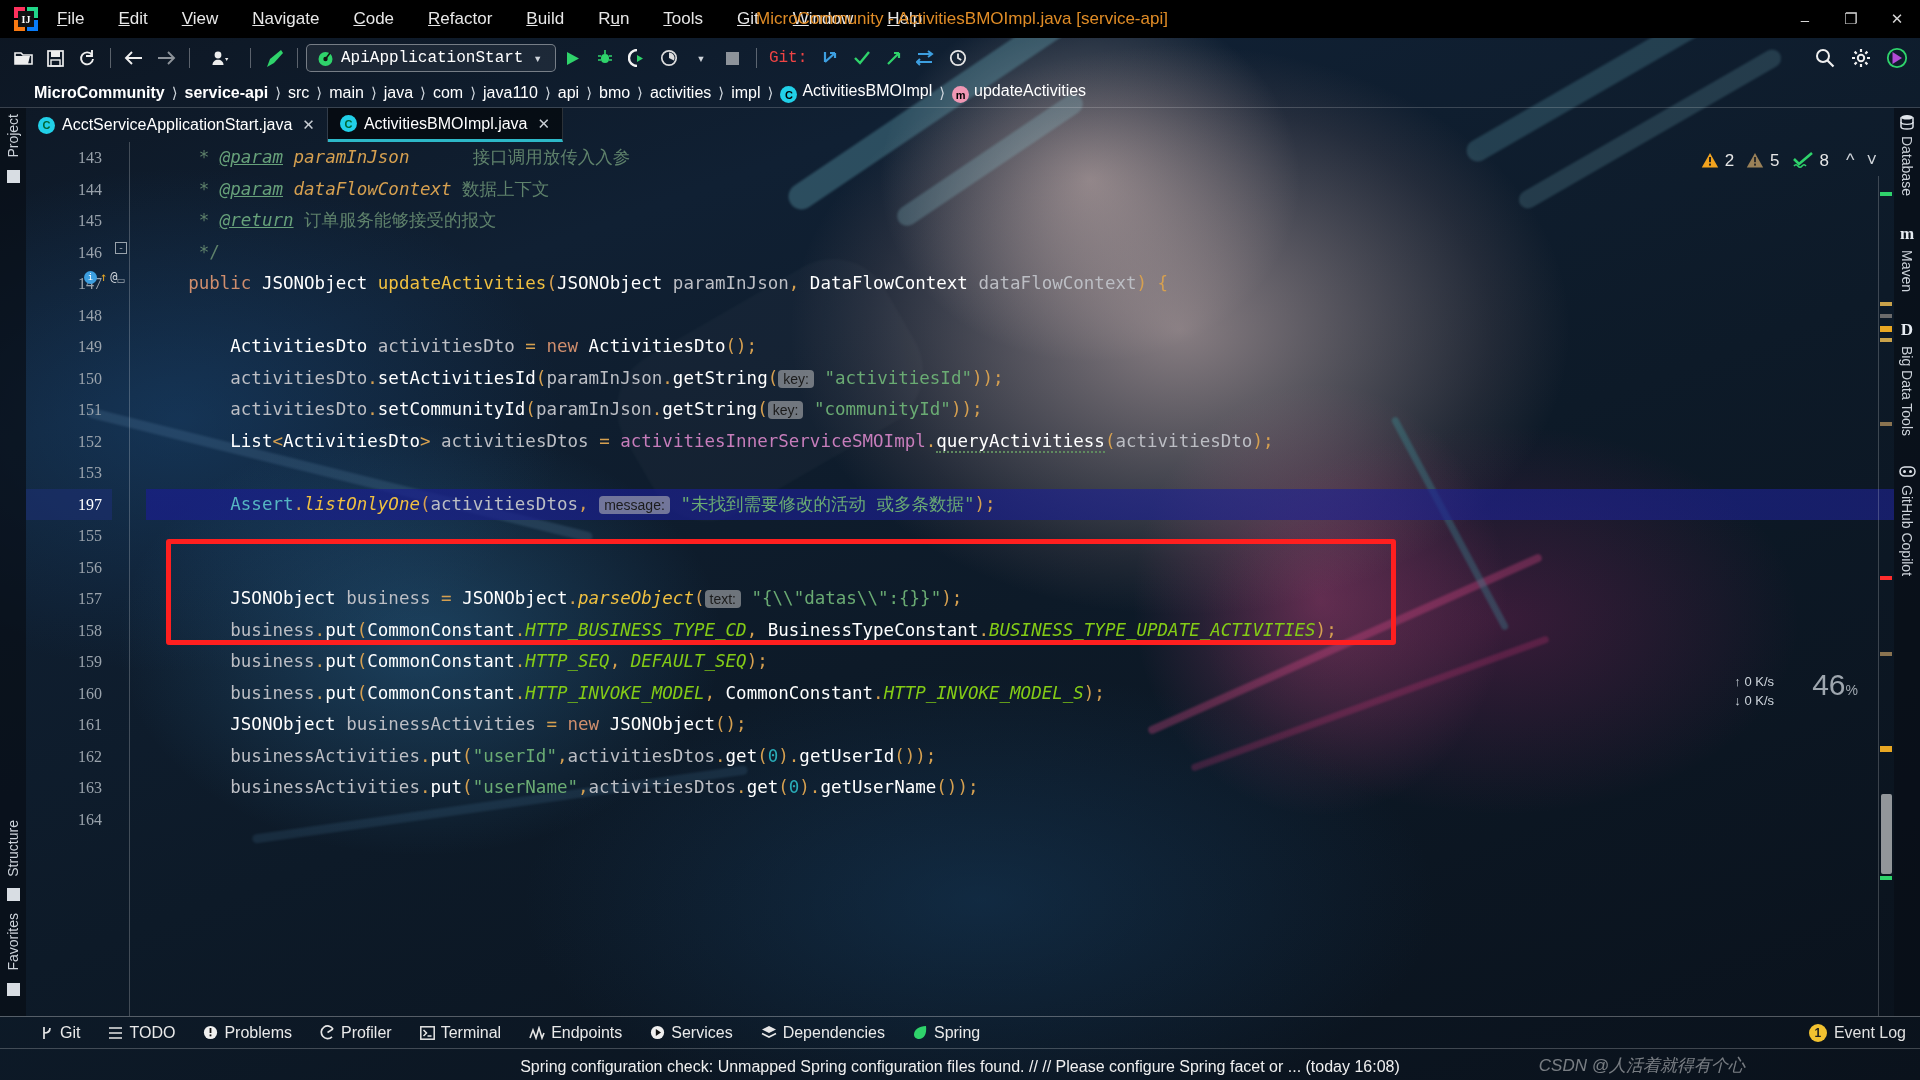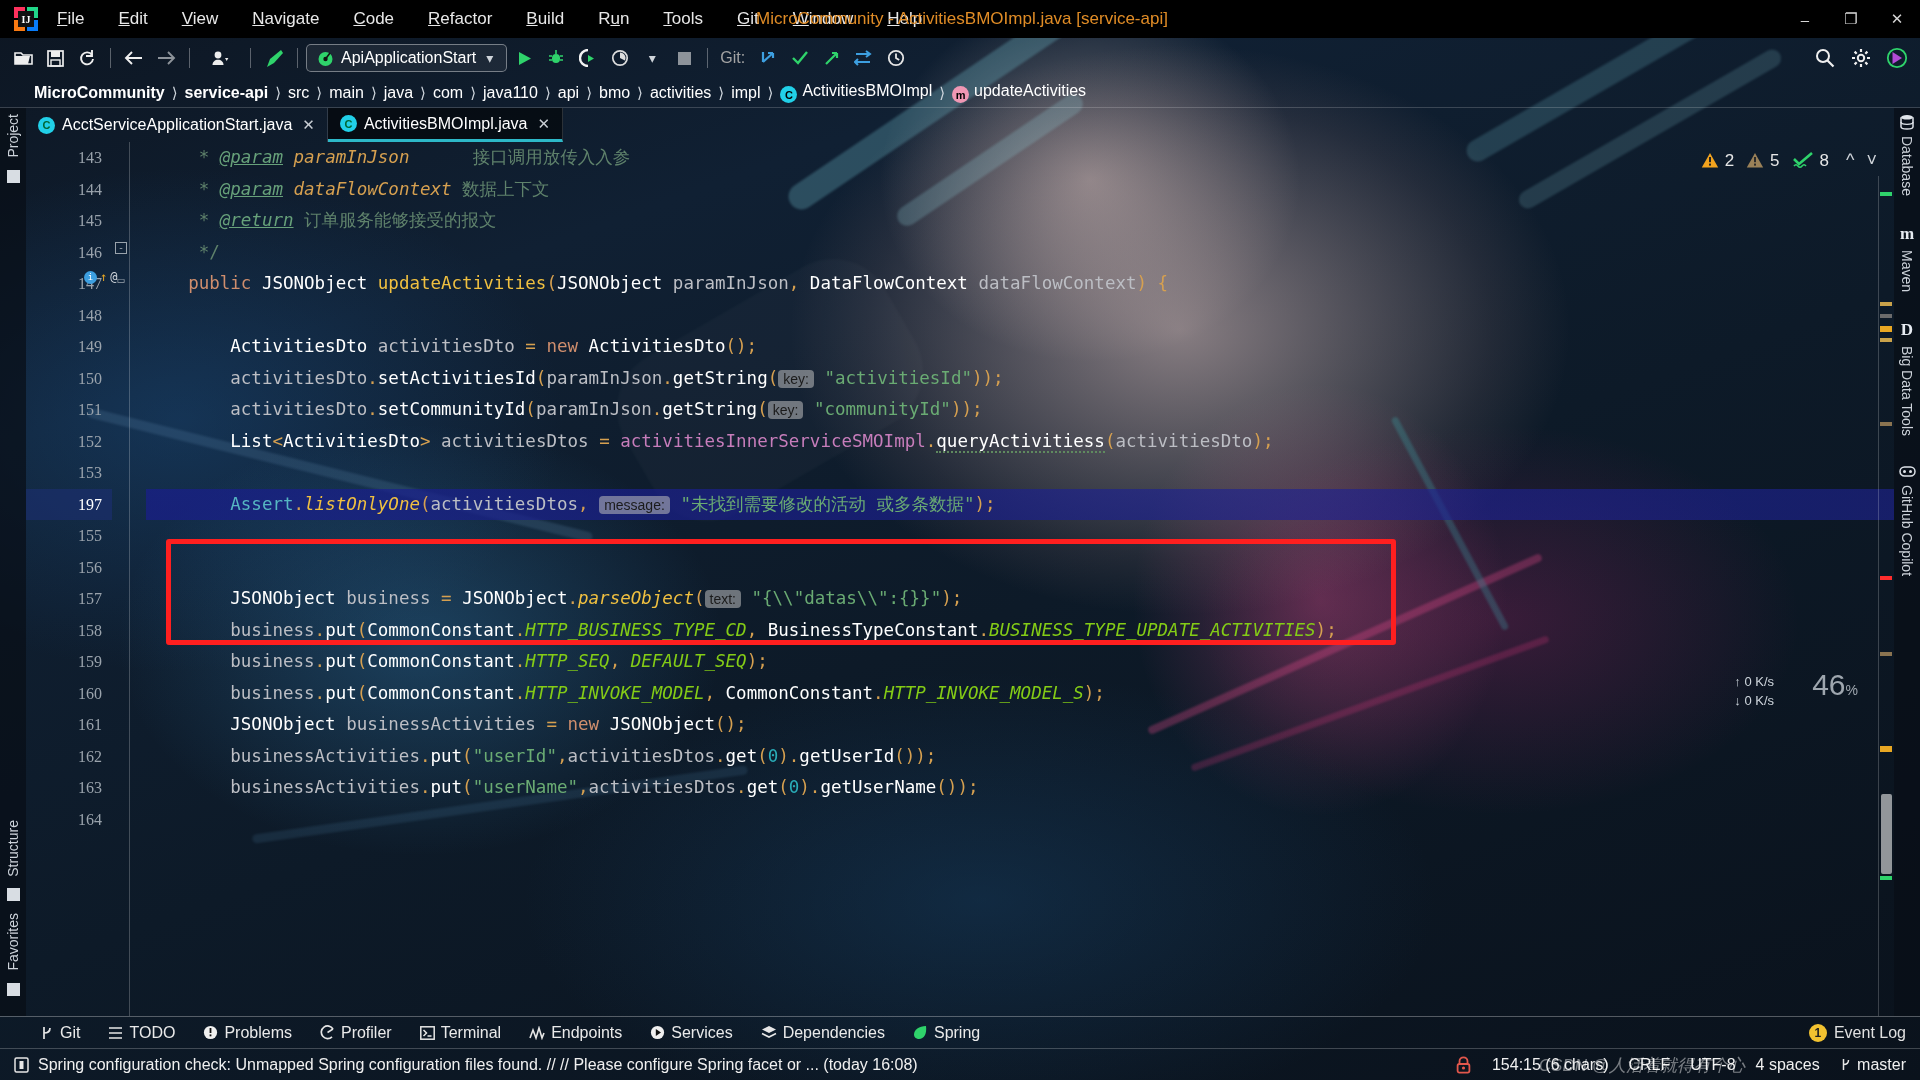--- a/index.html
+++ b/index.html
@@ -43,28 +43,28 @@
   .menu .mi { padding:4px 11px; font-size:17px; color:#e8e8e8; cursor:default; }
   .menu .mi u { text-decoration:underline; }
   .win-title { position:absolute; left:4px; right:0; text-align:center; font-size:17px; color:#e08c26;
     pointer-events:none; }
   .win-ctrl { margin-left:auto; display:flex; align-items:center; }
   .win-ctrl div { width:46px; height:38px; display:flex; align-items:center; justify-content:center;
     color:#d6d6d6; font-size:15px; }
 
   
   .toolbar { position:relative; height:40px; display:flex; align-items:center; gap:2px;
-    padding:0 8px; z-index:20; }
+    padding:0 8px; z-index:20;font-family:Liberation Mono, monospace; }
   .tb-btn { width:30px; height:28px; display:flex; align-items:center; justify-content:center;
     color:#e8e8e8; font-size:16px; border-radius:4px; }
   .tb-sep { width:1px; height:20px; background:rgba(255,255,255,.32); margin:0 6px; }
   .runcfg { display:flex; align-items:center; gap:7px; height:28px; padding:0 10px;
     border:1px solid rgba(255,255,255,.40); border-radius:5px; background:rgba(255,255,255,.06);
     font-size:16px; color:#ffffff; }
-  .gitlabel { font-size:16px; color:#a3a3a3; margin:0 6px 0 4px; }
+  .gitlabel { font-size:16px; color:#ef4444; margin:0 6px 0 4px; }
   .tb-right { margin-left:auto; display:flex; align-items:center; gap:6px; }
 
   
   .crumbs { position:relative; height:30px; display:flex; align-items:center; gap:0;
     padding-left:28px; font-size:16px; z-index:20; border-bottom:1px solid rgba(255,255,255,.18);}
   .crumbs .c { padding:0 6px; color:#ffffff; white-space:nowrap; }
   .crumbs .c.bold { font-weight:bold; }
   .crumbs .sep { color:#cfd6dd; padding:0 1px; font-size:15px; }
   .crumb-ico { width:17px;height:17px;border-radius:50%;display:inline-flex;align-items:center;
     justify-content:center;font-size:11px;font-weight:bold;color:#000;margin-right:5px; vertical-align:-3px;}
@@ -136,21 +136,21 @@
   
   .toolwin { position:relative; height:32px; display:flex; align-items:center; gap:0;
     padding-left:26px; border-top:1px solid rgba(255,255,255,.30); z-index:20; }
   .tw { display:flex; align-items:center; gap:6px; padding:0 14px; font-size:16px; color:#eaeaea; }
   .tw-right { margin-left:auto; display:flex; align-items:center; gap:7px; padding-right:14px; font-size:16px;}
   .badge1 { width:18px;height:18px;border-radius:50%;background:#f2c230;color:#222;font-size:12px;
     display:inline-flex;align-items:center;justify-content:center;font-weight:bold;}
 
   
   .status { position:relative; height:32px; display:flex; align-items:center; gap:9px;
-    padding:0 14px; font-size:16px; color:#f0f0f0; border-top:1px solid rgba(255,255,255,.22); z-index:20;}
+    padding:0 14px; font-size:16px; color:#f0f0f0; border-top:1px solid rgba(255,255,255,.22); z-index:20;flex-direction:column;}
   .status .sright { margin-left:auto; display:flex; align-items:center; gap:20px; }
   .watermark { position:absolute; right:175px; bottom:3px; font-size:17px; color:rgba(255,255,255,.45);
     z-index:21; pointer-events:none; }
   .ital { font-style:italic; }
 </style>
 </head>
 <body>
 
 <div class="app">
 

